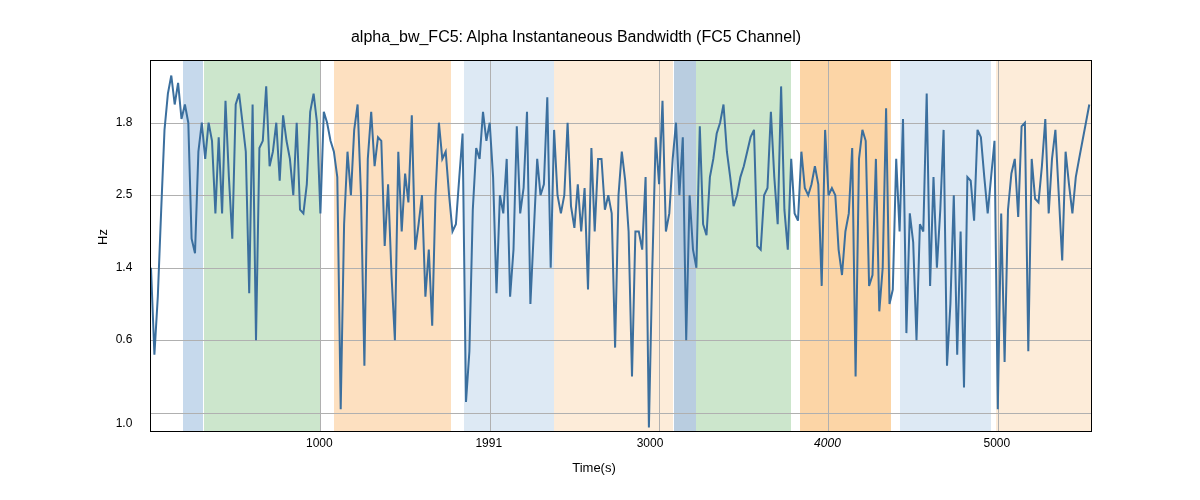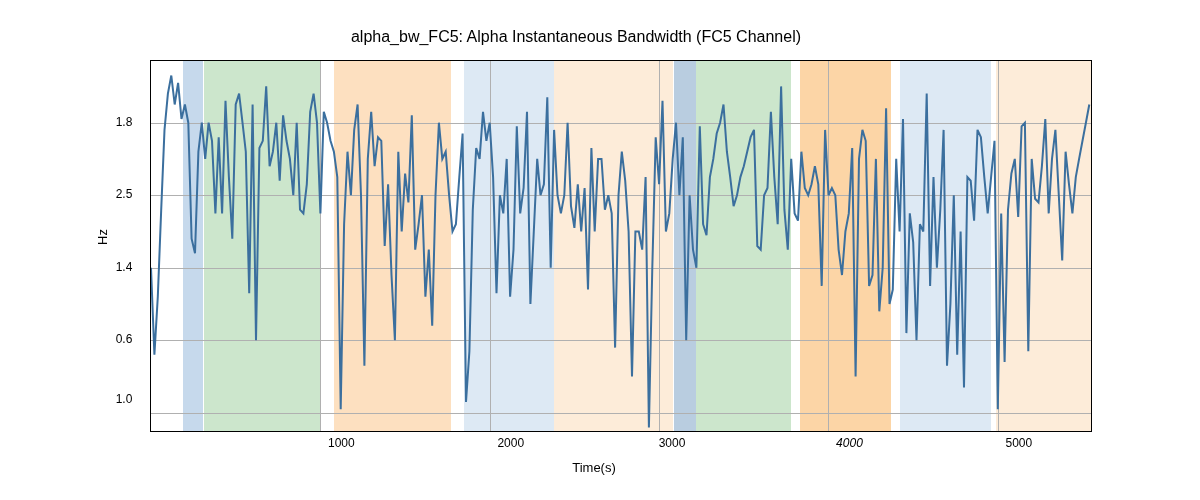--- a/index.html
+++ b/index.html
@@ -56,21 +56,20 @@
     transform: translateY(-50%);
     text-align: center;
     width: 40px;
   }
   .xtick {
     position: absolute;
     top: 436px;
     font-size: 12px;
     color: #000;
     transform: translateX(-50%);
-    margin-left: 22px;
   }
   .grid-h {
     position: absolute;
     left: 0;
     width: 100%;
     height: 0;
     border-top: 1px solid #b0b0b0;
   }
   .grid-v {
     position: absolute;
@@ -124,25 +123,25 @@
       <div class="grid-v" style="left: 508.108px;"></div>
       <div class="grid-v" style="left: 677.477px;"></div>
       <div class="grid-v" style="left: 846.847px;"></div>
     </div>
   <svg class="line" id="lineplot" viewBox="0 0 940 370" preserveAspectRatio="none">
       <path d="M0.0 206.8 L3.4 293.8 L6.8 235.8 L10.2 148.7 L13.5 68.9 L16.9 32.6 L20.3 14.5 L23.7 43.5 L27.1 21.8 L30.5 58.0 L33.9 43.5 L37.3 61.7 L40.6 177.7 L44.0 192.3 L47.4 90.7 L50.8 61.7 L54.2 97.9 L57.6 61.7 L61.0 79.8 L64.4 152.4 L67.7 76.2 L71.1 152.4 L74.5 39.9 L77.9 116.1 L81.3 177.7 L84.7 43.5 L88.1 32.6 L91.5 61.7 L94.8 90.7 L98.2 232.2 L101.6 43.5 L105.0 279.3 L108.4 87.1 L111.8 79.8 L115.2 25.4 L118.6 105.2 L121.9 90.7 L125.3 61.7 L128.7 119.7 L132.1 54.4 L135.5 79.8 L138.9 97.9 L142.3 134.2 L145.7 61.7 L149.0 148.7 L152.4 152.4 L155.8 123.3 L159.2 50.8 L162.6 32.6 L166.0 61.7 L169.4 152.4 L172.8 50.8 L176.1 61.7 L179.5 79.8 L182.9 90.7 L186.3 116.1 L189.7 348.2 L193.1 163.2 L196.5 90.7 L199.9 134.2 L203.2 68.9 L206.6 43.5 L210.0 134.2 L213.4 304.7 L216.8 97.9 L220.2 50.8 L223.6 105.2 L227.0 76.2 L230.3 79.8 L233.7 185.0 L237.1 123.3 L240.5 214.0 L243.9 279.3 L247.3 90.7 L250.7 170.5 L254.1 112.5 L257.4 141.5 L260.8 54.4 L264.2 188.6 L267.6 163.2 L271.0 134.2 L274.4 235.8 L277.8 188.6 L281.2 264.8 L284.5 134.2 L287.9 61.7 L291.3 97.9 L294.7 90.7 L298.1 134.2 L301.5 170.5 L304.9 163.2 L308.3 116.1 L311.6 72.5 L315.0 341.0 L318.4 290.2 L321.8 148.7 L325.2 87.1 L328.6 97.9 L332.0 50.8 L335.4 79.8 L338.7 61.7 L342.1 116.1 L345.5 232.2 L348.9 134.2 L352.3 152.4 L355.7 97.9 L359.1 235.8 L362.5 188.6 L365.8 65.3 L369.2 152.4 L372.6 127.0 L376.0 50.8 L379.4 243.0 L382.8 170.5 L386.2 97.9 L389.5 134.2 L392.9 123.3 L396.3 36.3 L399.7 206.8 L403.1 68.9 L406.5 134.2 L409.9 152.4 L413.3 134.2 L416.6 61.7 L420.0 145.1 L423.4 166.9 L426.8 123.3 L430.2 170.5 L433.6 127.0 L437.0 228.5 L440.4 87.1 L443.7 170.5 L447.1 97.9 L450.5 97.9 L453.9 148.7 L457.3 134.2 L460.7 152.4 L464.1 286.6 L467.5 134.2 L470.8 90.7 L474.2 119.7 L477.6 170.5 L481.0 315.6 L484.4 170.5 L487.8 170.5 L491.2 188.6 L494.6 116.1 L497.9 366.4 L501.3 206.8 L504.7 76.2 L508.1 123.3 L511.5 39.9 L514.9 170.5 L518.3 152.4 L521.7 97.9 L525.0 61.7 L528.4 134.2 L531.8 76.2 L535.2 279.3 L538.6 134.2 L542.0 188.6 L545.4 206.8 L548.8 65.3 L552.1 163.2 L555.5 174.1 L558.9 116.1 L562.3 97.9 L565.7 72.5 L569.1 61.7 L572.5 43.5 L575.9 90.7 L579.2 116.1 L582.6 145.1 L586.0 134.2 L589.4 116.1 L592.8 105.2 L596.2 90.7 L599.6 76.2 L603.0 68.9 L606.3 185.0 L609.7 188.6 L613.1 134.2 L616.5 127.0 L619.9 50.8 L623.3 116.1 L626.7 163.2 L630.1 25.4 L633.4 148.7 L636.8 188.6 L640.2 97.9 L643.6 152.4 L647.0 159.6 L650.4 90.7 L653.8 127.0 L657.2 134.2 L660.5 123.3 L663.9 105.2 L667.3 123.3 L670.7 224.9 L674.1 68.9 L677.5 134.2 L680.9 127.0 L684.3 134.2 L687.6 188.6 L691.0 214.0 L694.4 170.5 L697.8 152.4 L701.2 87.1 L704.6 315.6 L708.0 97.9 L711.4 68.9 L714.7 79.8 L718.1 224.9 L721.5 214.0 L724.9 97.9 L728.3 250.3 L731.7 206.8 L735.1 47.2 L738.5 243.0 L741.8 228.5 L745.2 97.9 L748.6 170.5 L752.0 58.0 L755.4 272.1 L758.8 152.4 L762.2 181.4 L765.5 279.3 L768.9 163.2 L772.3 170.5 L775.7 32.6 L779.1 224.9 L782.5 116.1 L785.9 206.8 L789.3 148.7 L792.6 68.9 L796.0 304.7 L799.4 243.0 L802.8 134.2 L806.2 293.8 L809.6 170.5 L813.0 326.5 L816.4 116.1 L819.7 119.7 L823.1 159.6 L826.5 68.9 L829.9 76.2 L833.3 116.1 L836.7 152.4 L840.1 116.1 L843.5 79.8 L846.8 348.2 L850.2 152.4 L853.6 301.1 L857.0 148.7 L860.4 112.5 L863.8 97.9 L867.2 156.0 L870.6 65.3 L873.9 61.7 L877.3 290.2 L880.7 97.9 L884.1 137.8 L887.5 141.5 L890.9 105.2 L894.3 58.0 L897.7 152.4 L901.0 97.9 L904.4 68.9 L907.8 134.2 L911.2 199.5 L914.6 90.7 L918.0 123.3 L921.4 152.4 L924.8 116.1 L928.1 97.9 L931.5 79.8 L934.9 61.7 L938.3 43.5" fill="none" stroke="#3b6f9e" stroke-width="2"></path>
     </svg>
 </div>
 
 <div id="yticks">
-    <div class="ytick" style="top: 399px;">1.0</div>
+    <div class="ytick" style="top: 423px;">1.0</div>
     <div class="ytick" style="top: 339.314px;">0.6</div>
     <div class="ytick" style="top: 266.765px;">1.4</div>
     <div class="ytick" style="top: 194.216px;">2.5</div>
     <div class="ytick" style="top: 121.667px;">1.8</div>
   </div>
 <div id="xticks">
     <div class="xtick" style="left: 319.369px;">1000</div>
-    <div class="xtick" style="left: 488.739px;">2000</div>
+    <div class="xtick" style="left: 488.739px;">1991</div>
     <div class="xtick" style="left: 650px;">3000</div>
     <div class="xtick" style="left: 827.477px; font-style: italic;">4000</div>
     <div class="xtick" style="left: 996.847px;">5000</div>
   </div>
 
 </body></html>

